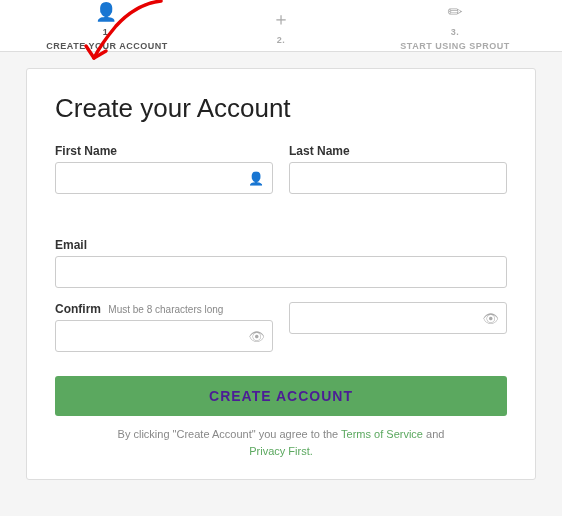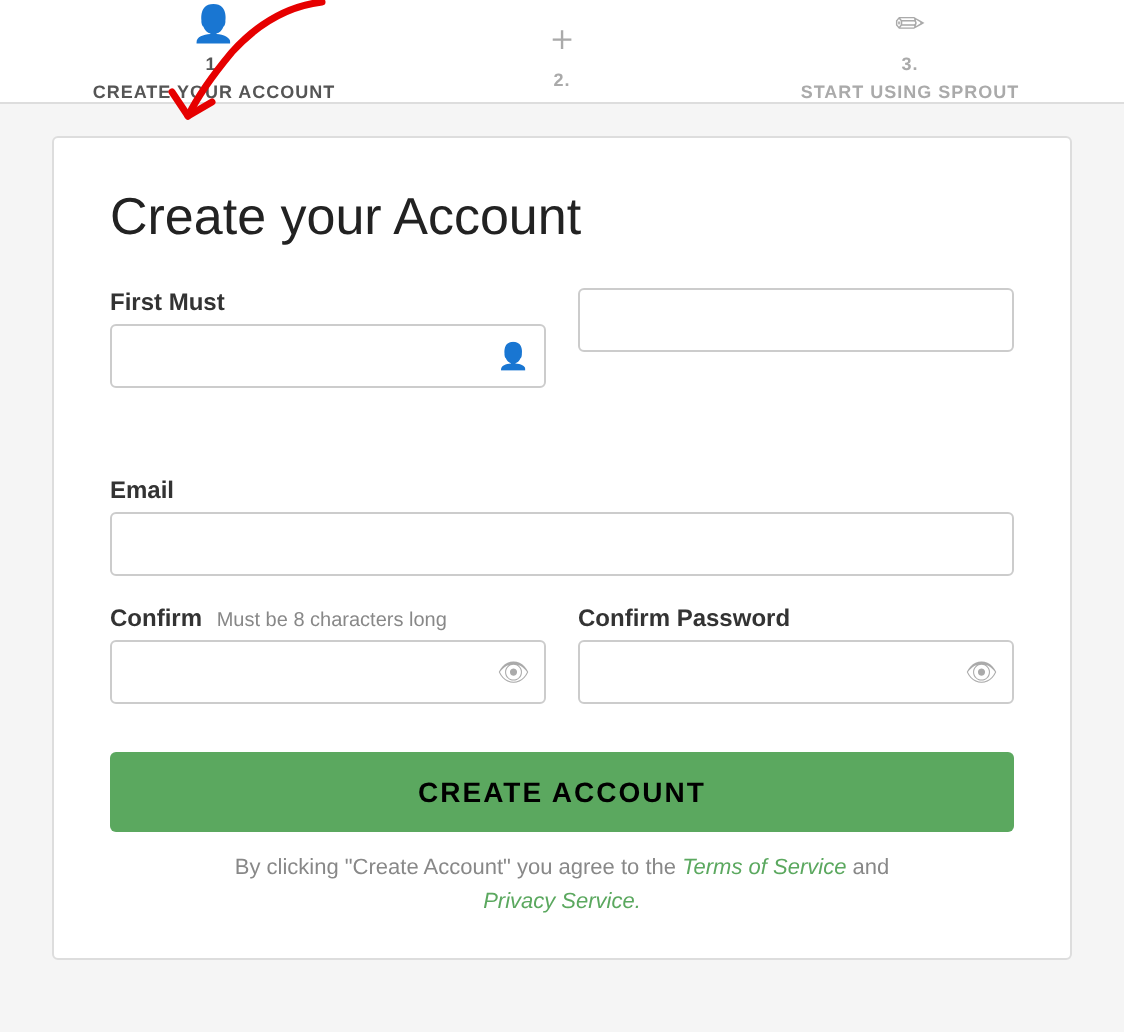--- a/index.html
+++ b/index.html
@@ -121,42 +121,41 @@
       font-size: 13px;
       pointer-events: none;
     }
 
     
     .create-btn {
       display: block;
       width: 100%;
       height: 40px;
       background: #5ba85f;
-      color: #000000;
+      color: #4c1d95;
       border: none;
       border-radius: 3px;
       font-size: 14px;
       font-weight: 700;
       letter-spacing: 1px;
       text-transform: uppercase;
       cursor: pointer;
       margin-top: 24px;
     }
 
     .terms-text {
       text-align: center;
       font-size: 11px;
       color: #888;
       margin-top: 10px;
       line-height: 1.5;
     }
     .terms-text a {
       color: #5ba85f;
       text-decoration: none;
-      font-style: italic;
     }
 
     
     .arrow-wrap {
       position: absolute;
       top: -72px;
       left: 50px;
       pointer-events: none;
     }
   </style>
@@ -188,27 +187,28 @@
 
       <path d="M 18 62 L 10 50 M 18 62 L 30 55" stroke="#e60000" stroke-width="3.5" fill="none" stroke-linecap="round" stroke-linejoin="round"></path>
     </svg>
   </div>
 
   <div class="form-container">
     <h1 class="form-title">Create your Account</h1>
 
     <div class="form-row">
       <div class="form-group">
-        <label class="form-label">First Must</label>
+        <label class="form-label">First Name</label>
         <div class="input-wrapper">
           <input type="text" class="form-input" style="">
           <span class="input-icon">👤</span>
         </div>
       </div>
       <div class="form-group">
+        <label class="form-label">Last Name</label>
         <div class="input-wrapper">
           <input type="text" class="form-input" style="">
         </div>
       </div>
     </div>
 
     <div class="form-row single">
       <div class="form-group">
         <label class="form-label">Email</label>
         <div class="input-wrapper">
@@ -222,31 +222,30 @@
         <label class="form-label">
           <span>Confirm</span>
           <span class="form-label-note">Must be 8 characters long</span>
         </label>
         <div class="input-wrapper">
           <input type="password" class="form-input" style="">
           <span class="input-icon">👁</span>
         </div>
       </div>
       <div class="form-group">
-        <label class="form-label">Confirm Password</label>
         <div class="input-wrapper">
           <input type="password" class="form-input" style="">
           <span class="input-icon">👁</span>
         </div>
       </div>
     </div>
 
     <button class="create-btn">CREATE ACCOUNT</button>
 
     <div class="terms-text">
       <span>By clicking "Create Account" you agree to the</span>
       <a href="#">Terms of Service</a>
       <span>and</span>
       <br>
-      <a href="#">Privacy Service.</a>
+      <a href="#">Privacy First.</a>
     </div>
   </div>
 </div>
 
 </body></html>

